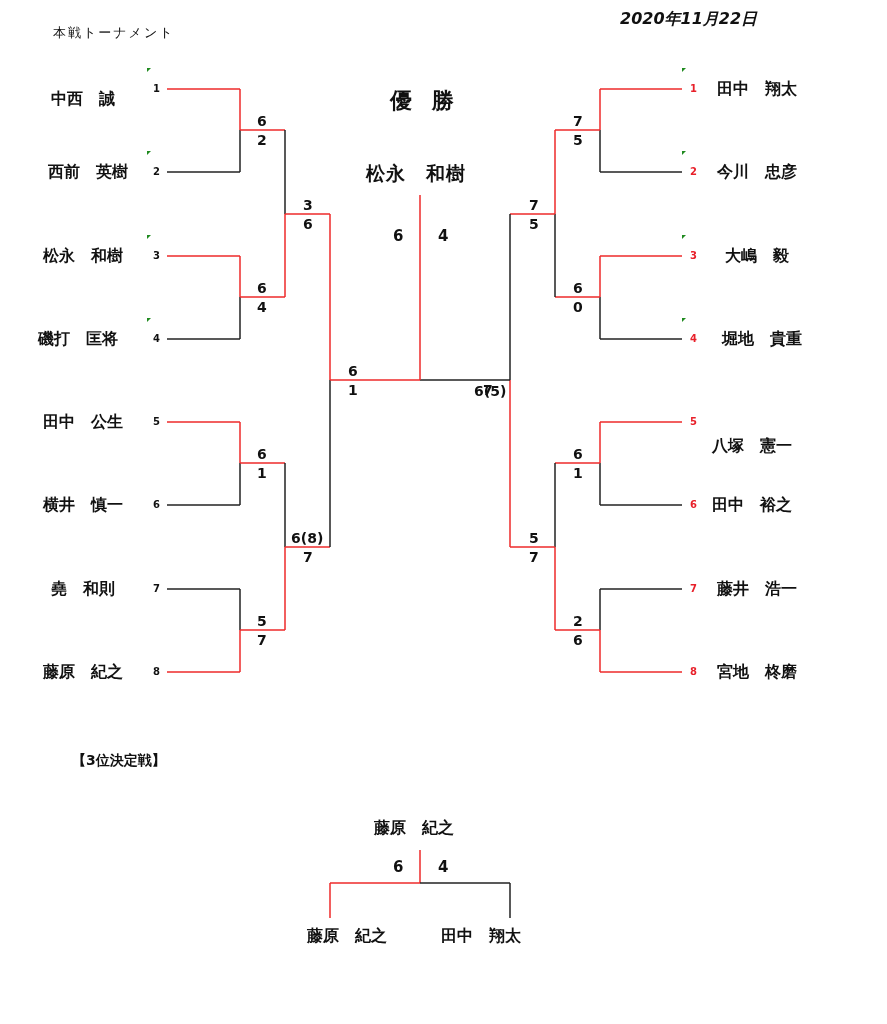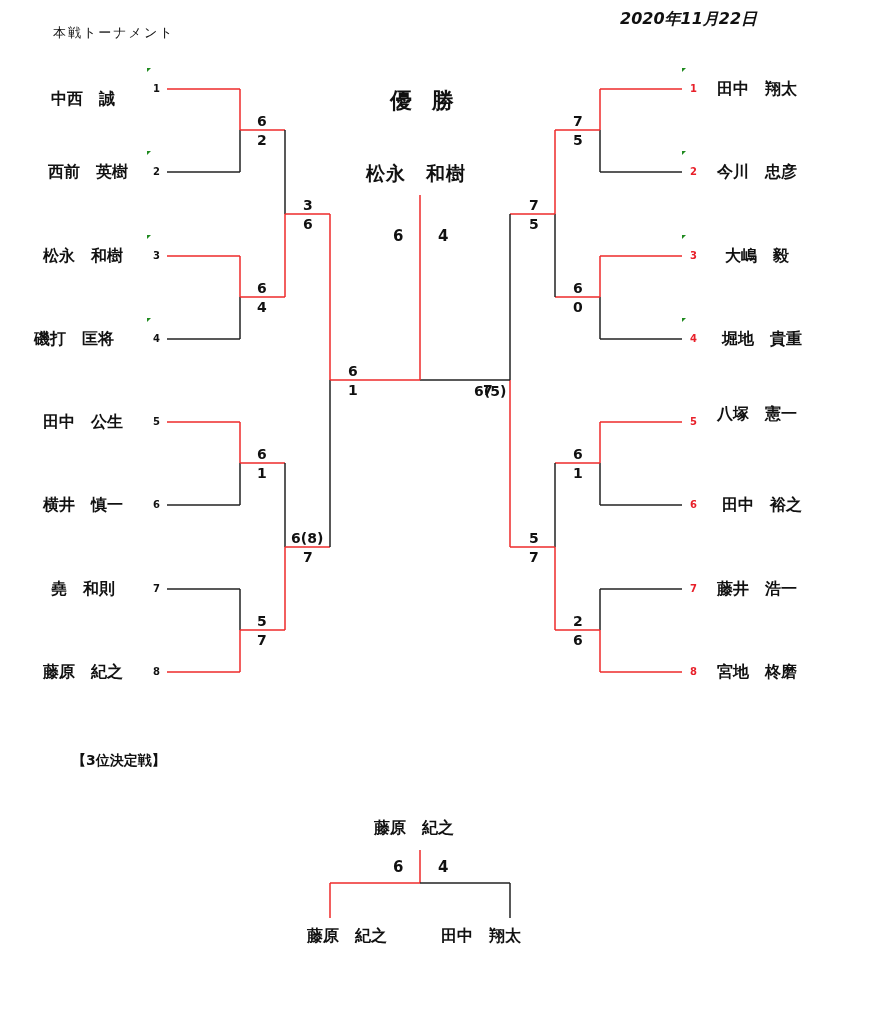--- a/index.html
+++ b/index.html
@@ -101,21 +101,21 @@
 <div id="labels">
     <div class="abs pname" style="left: 38px; top: 89px; width: 90px; text-align: center;">中西　誠</div>
     <div class="abs seed" style="left: 153px; top: 83px;">1</div>
     <div class="abs marker" style="left: 147px; top: 68px; border-top-color: rgb(31, 138, 31);"></div>
     <div class="abs pname" style="left: 38px; top: 162px; width: 90px; text-align: right;">西前　英樹</div>
     <div class="abs seed" style="left: 153px; top: 166px;">2</div>
     <div class="abs marker" style="left: 147px; top: 151px; border-top-color: rgb(31, 138, 31);"></div>
     <div class="abs pname" style="left: 38px; top: 246px; width: 90px; text-align: center;">松永　和樹</div>
     <div class="abs seed" style="left: 153px; top: 250px;">3</div>
     <div class="abs marker" style="left: 147px; top: 235px; border-top-color: rgb(31, 138, 31);"></div>
-    <div class="abs pname" style="left: 24px; top: 329px; width: 90px; text-align: right; font-family: Liberation Mono, monospace;">磯打　匡将</div>
+    <div class="abs pname" style="left: 38px; top: 329px; width: 90px; text-align: left; font-family: Liberation Mono, monospace;">磯打　匡将</div>
     <div class="abs seed" style="left: 153px; top: 333px;">4</div>
     <div class="abs marker" style="left: 147px; top: 318px; border-top-color: rgb(31, 138, 31);"></div>
     <div class="abs pname" style="left: 38px; top: 412px; width: 90px; text-align: center;">田中　公生</div>
     <div class="abs seed" style="left: 153px; top: 416px;">5</div>
     <div class="abs pname" style="left: 38px; top: 495px; width: 90px; text-align: center;">横井　慎一</div>
     <div class="abs seed" style="left: 153px; top: 499px;">6</div>
     <div class="abs pname" style="left: 38px; top: 579px; width: 90px; text-align: center;">堯　和則</div>
     <div class="abs seed" style="left: 153px; top: 583px;">7</div>
     <div class="abs pname" style="left: 38px; top: 662px; width: 90px; text-align: center;">藤原　紀之</div>
     <div class="abs seed" style="left: 153px; top: 666px;">8</div>
@@ -138,23 +138,23 @@
     <div class="abs marker" style="left: 682px; top: 68px; border-top-color: rgb(31, 138, 31);"></div>
     <div class="abs pname" style="left: 712px; top: 162px; width: 90px; text-align: center;">今川　忠彦</div>
     <div class="abs seed red" style="left: 690px; top: 166px; color: rgb(232, 32, 42);">2</div>
     <div class="abs marker" style="left: 682px; top: 151px; border-top-color: rgb(31, 138, 31);"></div>
     <div class="abs pname" style="left: 712px; top: 246px; width: 90px; text-align: center;">大嶋　毅</div>
     <div class="abs seed red" style="left: 690px; top: 250px; color: rgb(232, 32, 42);">3</div>
     <div class="abs marker" style="left: 682px; top: 235px; border-top-color: rgb(31, 138, 31);"></div>
     <div class="abs pname" style="left: 712px; top: 329px; width: 90px; text-align: right;">堀地　貴重</div>
     <div class="abs seed red" style="left: 690px; top: 333px; color: rgb(232, 32, 42);">4</div>
     <div class="abs marker" style="left: 682px; top: 318px; border-top-color: rgb(31, 138, 31);"></div>
-    <div class="abs pname" style="left: 712px; top: 404px; width: 90px; text-align: center;">八塚　憲一</div>
+    <div class="abs pname" style="left: 712px; top: 436px; width: 90px; text-align: left;">八塚　憲一</div>
     <div class="abs seed red" style="left: 690px; top: 416px; color: rgb(232, 32, 42);">5</div>
-    <div class="abs pname" style="left: 712px; top: 495px; width: 90px; text-align: right; font-family: Liberation Serif, serif;">田中　裕之</div>
+    <div class="abs pname" style="left: 712px; top: 495px; width: 90px; text-align: left; font-family: Liberation Serif, serif;">田中　裕之</div>
     <div class="abs seed red" style="left: 690px; top: 499px; color: rgb(232, 32, 42);">6</div>
     <div class="abs pname" style="left: 712px; top: 579px; width: 90px; text-align: center;">藤井　浩一</div>
     <div class="abs seed red" style="left: 690px; top: 583px; color: rgb(232, 32, 42);">7</div>
     <div class="abs pname" style="left: 712px; top: 662px; width: 90px; text-align: center;">宮地　柊磨</div>
     <div class="abs seed red" style="left: 690px; top: 666px; color: rgb(232, 32, 42);">8</div>
     <div class="abs score" style="left: 573px; top: 113px;">7</div>
     <div class="abs score" style="left: 573px; top: 132px;">5</div>
     <div class="abs score" style="left: 573px; top: 280px;">6</div>
     <div class="abs score" style="left: 573px; top: 299px;">0</div>
     <div class="abs score" style="left: 573px; top: 446px;">6</div>

